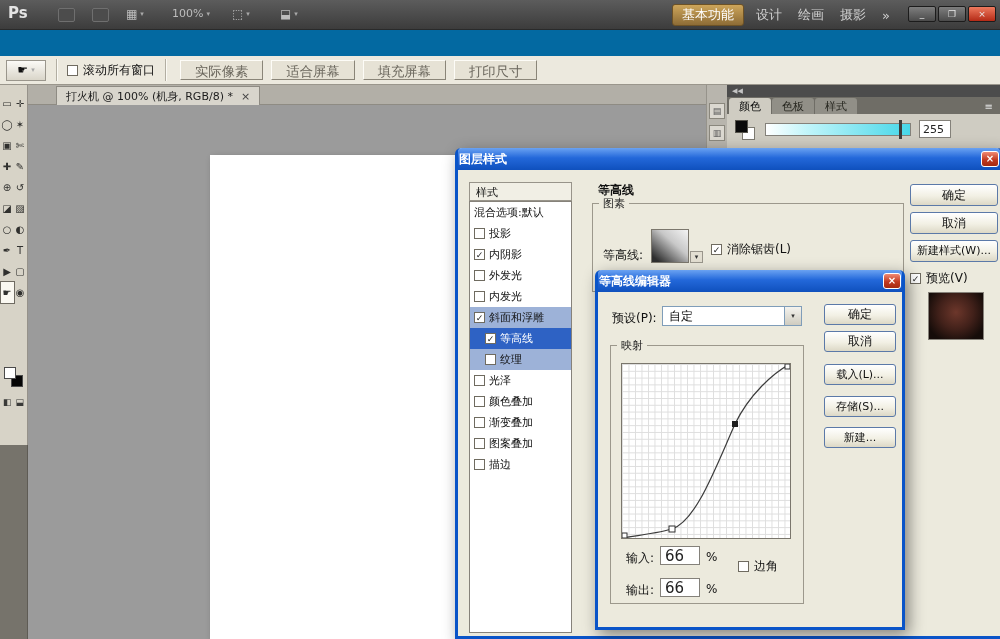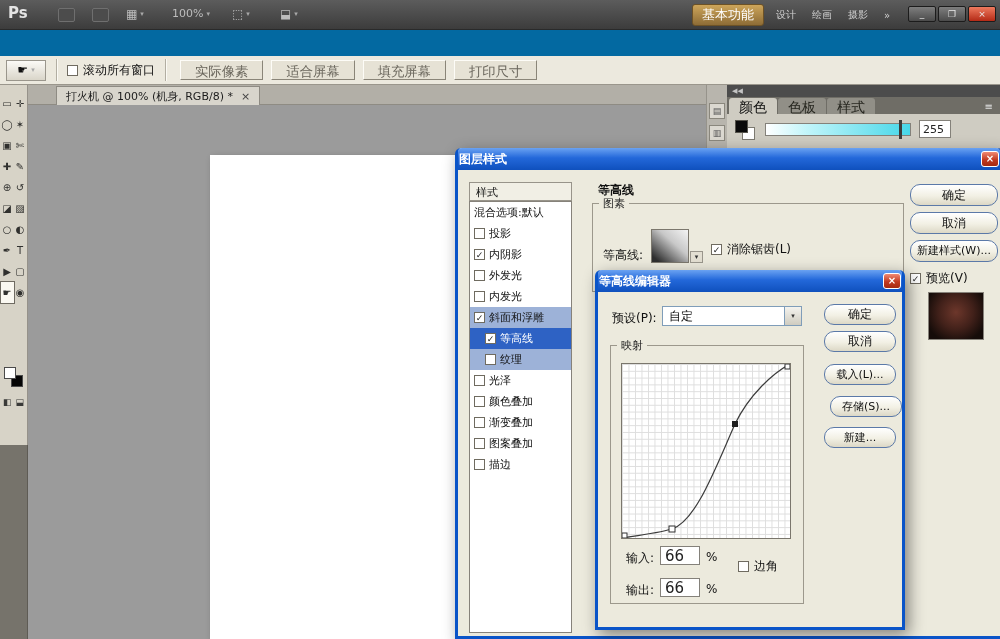--- a/index.html
+++ b/index.html
@@ -7,21 +7,21 @@
   #app{position:relative;width:1000px;height:639px;background:#0369a1;overflow:hidden;font-size:12px;color:#111}
 
   
   #titlebar{position:absolute;left:0;top:0;width:1000px;height:30px;background:linear-gradient(#5c5c5c,#3c3c3c);border-bottom:1px solid #2a2a2a;color:#c6c6c6}
   .ps-logo{position:absolute;left:8px;top:4px;font-weight:bold;font-size:15px;color:#e4e4e4}
   .tb-appico{position:absolute;top:8px;width:17px;height:14px;background:#4c4c4c;border:1px solid #6f6f6f;border-radius:2px;font-size:7px;color:#9a9a9a;text-align:center;line-height:12px}
   .tb-group{position:absolute;top:7px;display:flex;align-items:center;gap:3px;color:#bdbdbd;font-size:11px}
   .dd{font-size:7px;color:#a8a8a8}
   .tb-gl{font-size:12px}
   .ws-wrap{position:absolute;right:106px;top:5px;display:flex;align-items:center;gap:8px;height:20px}
-  .ws{color:#cfcfcf;font-size:10px;padding:1px 4px}
+  .ws{color:#cfcfcf;font-size:13px;padding:1px 4px}
   .ws-active{background:linear-gradient(#cda55a,#8d6c36);border:1px solid #6d5226;border-radius:3px;color:#fff;padding:1px 9px;font-size:13px}
   .winbtns{position:absolute;right:4px;top:6px;display:flex;gap:2px}
   .winbtn{width:28px;height:16px;border:1px solid #1c1c1c;background:linear-gradient(#7e7e7e,#4b4b4b);color:#e8e8e8;font-size:9px;line-height:14px;text-align:center;border-radius:2px}
   .winbtn.close{background:linear-gradient(#ee7a5e,#b42a16)}
 
   
   #menubar{position:absolute;left:0;top:30px;width:1000px;height:26px;background:#ece9de;border-bottom:1px solid #b6b2a6;display:flex;align-items:center;padding-left:6px}
   .menu-item{padding:4px 9px;color:#151515}
 
   
@@ -51,35 +51,35 @@
   #page{position:absolute;left:182px;top:50px;width:492px;height:484px;background:#fff;box-shadow:3px 3px 7px rgba(0,0,0,.32)}
   #lighter{position:absolute;left:274px;top:173px;width:152px;height:297px;background:#030303;border-radius:10px 10px 3px 3px}
   #lighter-top{position:absolute;left:10px;top:6px;width:132px;height:7px;border-radius:4px;background:linear-gradient(90deg,#c9c9c9,#f5f5f5 35%,#8f8f8f)}
 
   
   #dockstrip{position:absolute;left:706px;top:85px;width:21px;height:75px;background:#b8b5ad;border-left:1px solid #96938b}
   .dock-ico{position:absolute;left:2px;width:16px;height:16px;background:#dbd8d0;border:1px solid #8a877d;font-size:9px;text-align:center;line-height:14px;color:#555}
   #rpanel{position:absolute;left:727px;top:85px;width:273px;height:63px;background:#cfccc2}
   .rp-head{height:12px;background:#4c4c4c;color:#c4c4c4;font-size:7px;line-height:12px;padding-left:5px}
   .rp-tabs{height:17px;background:#6f6d66;display:flex;align-items:flex-end;padding-left:2px;gap:1px}
-  .rp-tab{height:16px;padding:1px 10px;font-size:14px;background:#918f87;color:#26261f;border-radius:3px 3px 0 0}
+  .rp-tab{height:16px;padding:1px 10px;font-size:11px;background:#918f87;color:#26261f;border-radius:3px 3px 0 0}
   .rp-tab.active{background:#cfccc2;color:#0e0e0e}
   .rp-menu{margin-left:auto;color:#e0e0e0;font-size:10px;padding:0 7px 2px 0}
   .rp-body{position:relative;height:34px}
   .rp-swB{position:absolute;left:8px;top:6px;width:13px;height:13px;background:#0a0a0a;border:1px solid #55534b;z-index:2}
   .rp-swW{position:absolute;left:15px;top:13px;width:13px;height:13px;background:#fff;border:1px solid #7c7970}
   .rp-bar{position:absolute;left:38px;top:9px;width:146px;height:13px;background:linear-gradient(90deg,#ffffff,#c2f5fa 28%,#47d7e9);border:1px solid #84817a}
   .rp-handle{position:absolute;left:172px;top:6px;width:3px;height:19px;background:#3c3c3c}
   .rp-val{position:absolute;left:192px;top:6px;width:32px;height:18px;background:#fff;border:1px solid #84817a;font-size:11px;padding:1px 3px;color:#222}
 
   
   .dlg{position:absolute;background:#eceadd;border:3px solid #0a54c8;border-top:none;border-radius:6px 6px 0 0;box-shadow:4px 5px 16px rgba(0,0,0,.45)}
   .dlg-title{height:22px;background:linear-gradient(180deg,#6aa2f2 0%,#2368da 45%,#0f50bd 100%);color:#fff;font-weight:bold;font-size:12px;display:flex;align-items:center;padding:0 1px;border-radius:4px 4px 0 0}
   .dlg-close{margin-left:auto;width:18px;height:16px;background:linear-gradient(#f08a73,#c23a21 55%,#a62a10);border:1px solid #fff;border-radius:3px;color:#fff;font-size:10px;line-height:13px;text-align:center;font-weight:bold}
-  .xp-btn{position:absolute;background:linear-gradient(#ffffff,#f2f0e4 55%,#dcd8c6);border:1px solid #5b79a8;border-radius:10px;font-size:12px;text-align:center;color:#111}
+  .xp-btn{position:absolute;background:linear-gradient(#ffffff,#f2f0e4 55%,#dcd8c6);border:1px solid #5b79a8;border-radius:3px;font-size:12px;text-align:center;color:#111}
   .sunken{background:#fff;border:1px solid #84817a;font-size:15px;color:#222;padding:1px 4px}
   fieldset{position:absolute;border:1px solid #9c988c}
   legend{font-size:11px;padding:0 4px;margin-left:6px;color:#222}
 
   
   #lsdlg{left:455px;top:148px;width:548px;height:491px;z-index:50}
   .ls-body{position:relative;height:466px}
   .ls-listhead{position:absolute;left:11px;top:12px;width:103px;height:19px;border:1px solid #98948a;background:#f1efe5;font-size:11px;padding:2px 6px}
   .ls-list{position:absolute;left:11px;top:31px;width:103px;height:432px;background:#fff;border:1px solid #86827a;overflow:hidden}
   .srow{height:21px;display:flex;align-items:center;gap:4px;padding-left:4px;font-size:11px;white-space:nowrap;color:#111}
@@ -103,21 +103,21 @@
   
   #cedlg{left:595px;top:270px;width:310px;height:360px;z-index:60}
   .ce-body{position:relative;height:335px}
   .ce-preset-label{position:absolute;left:14px;top:18px;font-size:12px}
   .ce-combo{position:absolute;left:64px;top:14px;width:140px;height:20px;background:#fff;border:1px solid #7f9db9;display:flex;align-items:center}
   .ce-combo-text{flex:1;padding:0 6px;font-size:12px}
   .ce-combo-arrow{width:17px;height:100%;border-left:1px solid #7f9db9;background:linear-gradient(#f4f3ee,#cfccc0);font-size:7px;text-align:center;line-height:18px;color:#333}
   .c-ok{left:226px;top:12px;width:72px;height:21px;line-height:19px}
   .c-cancel{left:226px;top:39px;width:72px;height:21px;line-height:19px}
   .c-load{left:226px;top:72px;width:72px;height:21px;line-height:19px;font-size:11px}
-  .c-save{left:232px;top:104px;width:72px;height:21px;line-height:19px;font-size:11px}
+  .c-save{left:226px;top:104px;width:72px;height:21px;line-height:19px;font-size:11px}
   .c-new{left:226px;top:135px;width:72px;height:21px;line-height:19px;font-size:11px}
   #ce-map{left:12px;top:46px;width:194px;height:266px}
   .ce-grid{position:absolute;left:10px;top:10px;width:170px;height:176px;background:#fff;border:1px solid #7a766c;
     background-image:linear-gradient(#dedede 1px,transparent 1px),linear-gradient(90deg,#dedede 1px,transparent 1px);
     background-size:6.5px 6.8px}
   .ce-grid svg{position:absolute;left:0;top:0}
   .ce-in-label{position:absolute;left:28px;top:258px;font-size:12px}
   .ce-in{position:absolute;left:62px;top:254px;width:40px;height:19px}
   .ce-in-pct{position:absolute;left:108px;top:258px;font-size:12px}
   .ce-corner{position:absolute;left:140px;top:266px;display:flex;gap:5px;align-items:center;font-size:12px}

